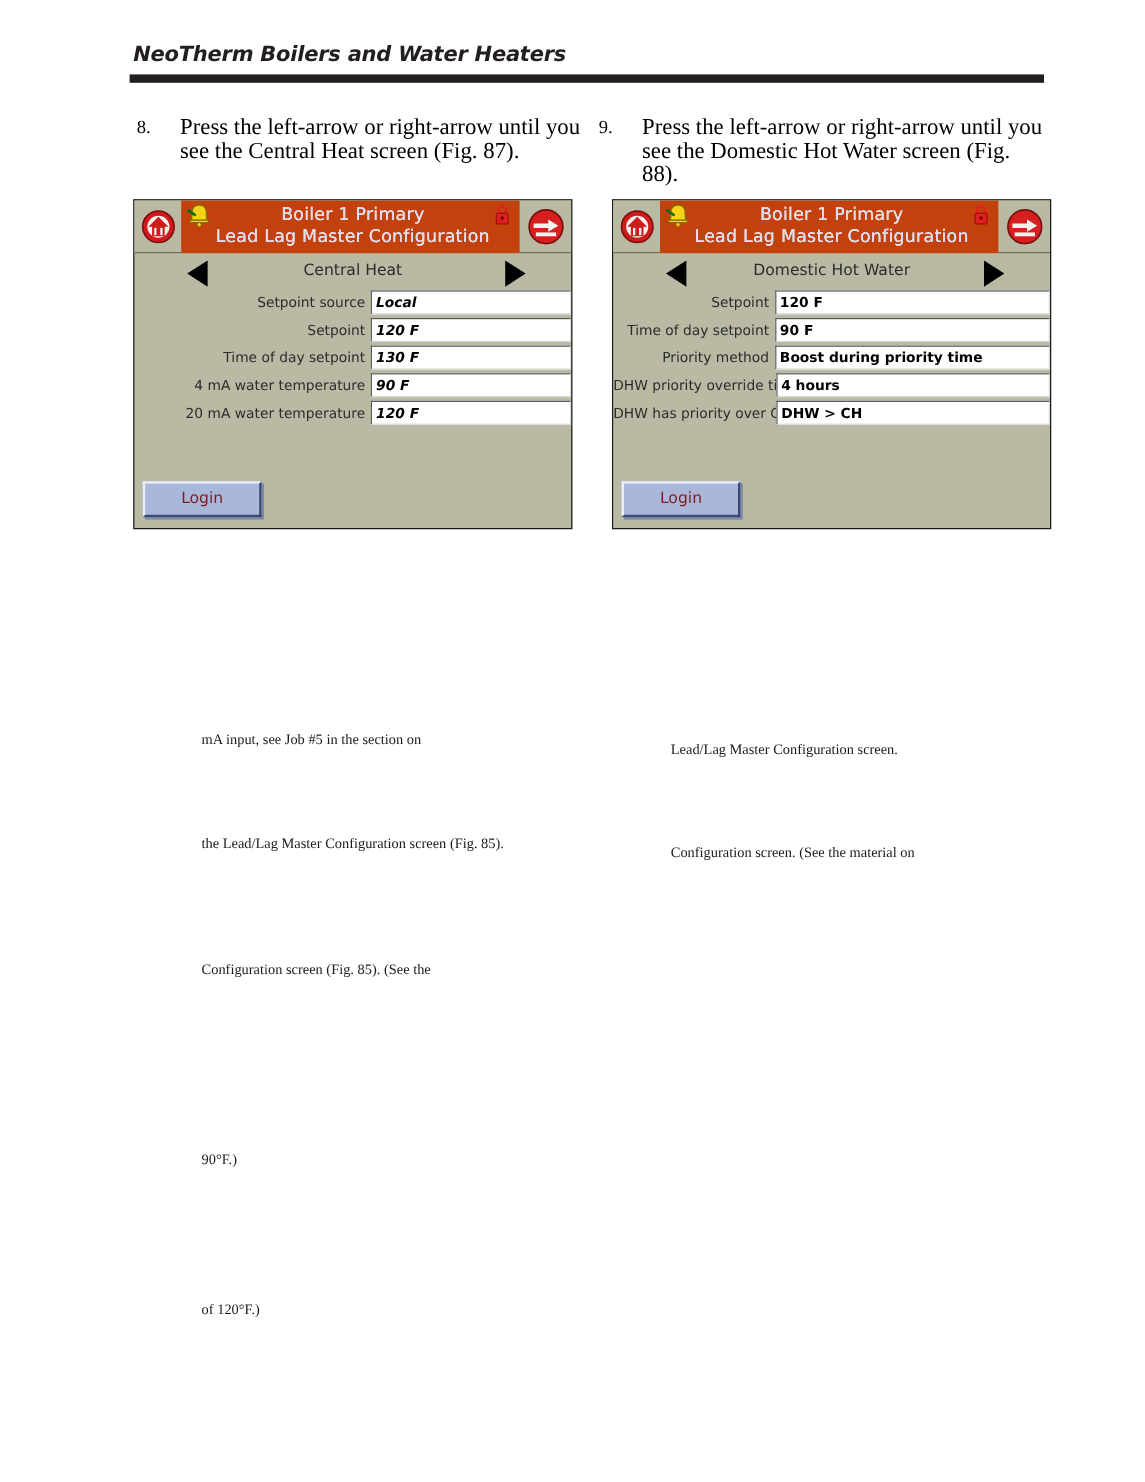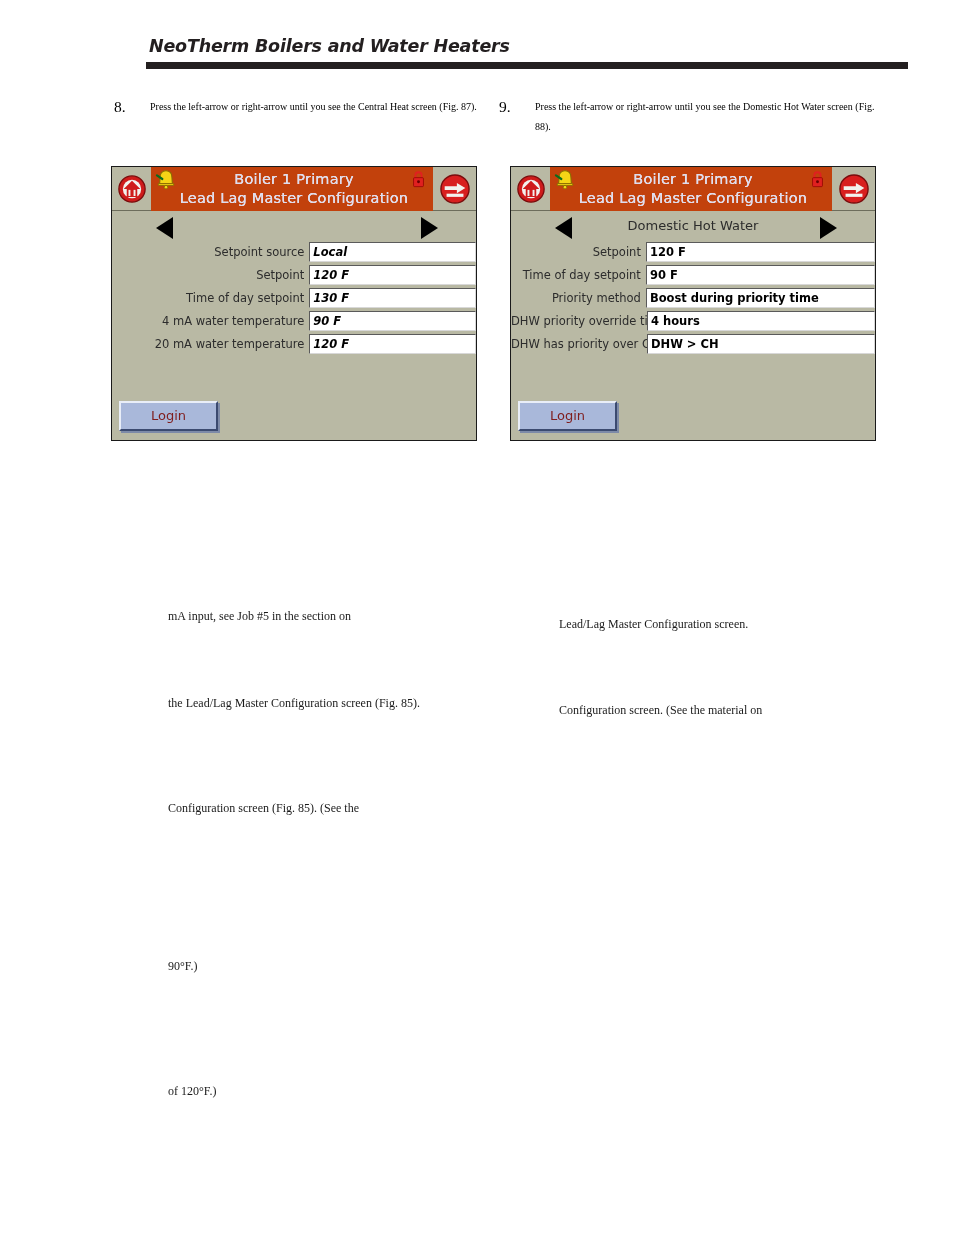--- a/index.html
+++ b/index.html
@@ -16,21 +16,20 @@
     color: #000000;
     overflow: hidden;
   }
 
   
   .page-header {
     position: absolute;
     left: 108px;
     top: 36px;
     width: 762px;
-    margin-left: 38px;
   }
   .header-title {
     font-family: "DejaVu Sans", sans-serif;
     font-weight: bold;
     font-style: italic;
     font-size: 17.5px;
     letter-spacing: -0.2px;
     color: #231f20;
     padding-left: 3px;
     white-space: nowrap;
@@ -57,21 +56,21 @@
   .step-num {
     width: 42px;
     flex: 0 0 42px;
     font-size: 15.5px;
     line-height: 19.5px;
     text-align: left;
     padding-left: 6px;
     box-sizing: border-box;
   }
   .step-text {
-    font-size: 10px;
+    font-size: 19px;
     line-height: 19.5px;
     width: 340px;
   }
 
   
   .panels {
     position: absolute;
     left: 111px;
     top: 166px;
     width: 765px;
@@ -337,20 +336,21 @@
             <path d="M5 15 L14 9.5 L14 13 L27 13 L27 17 L14 17 L14 20.5 Z" fill="#f2f2ee" transform="rotate(180 16 15)"></path>
             <rect x="7" y="21" width="18" height="3.4" fill="#f2f2ee"></rect>
           </svg>
         </span>
       </div>
 
     </div>
 
     <div class="navrow">
       <span class="nav-arrow nav-left"></span>
+      <div class="nav-title">Central Heat</div>
       <span class="nav-arrow nav-right"></span>
     </div>
 
     <div class="fields">
       <div class="field-row">
         <div class="field-label">Setpoint source</div>
         <div class="field-value">Local</div>
       </div>
       <div class="field-row">
         <div class="field-label">Setpoint</div>

